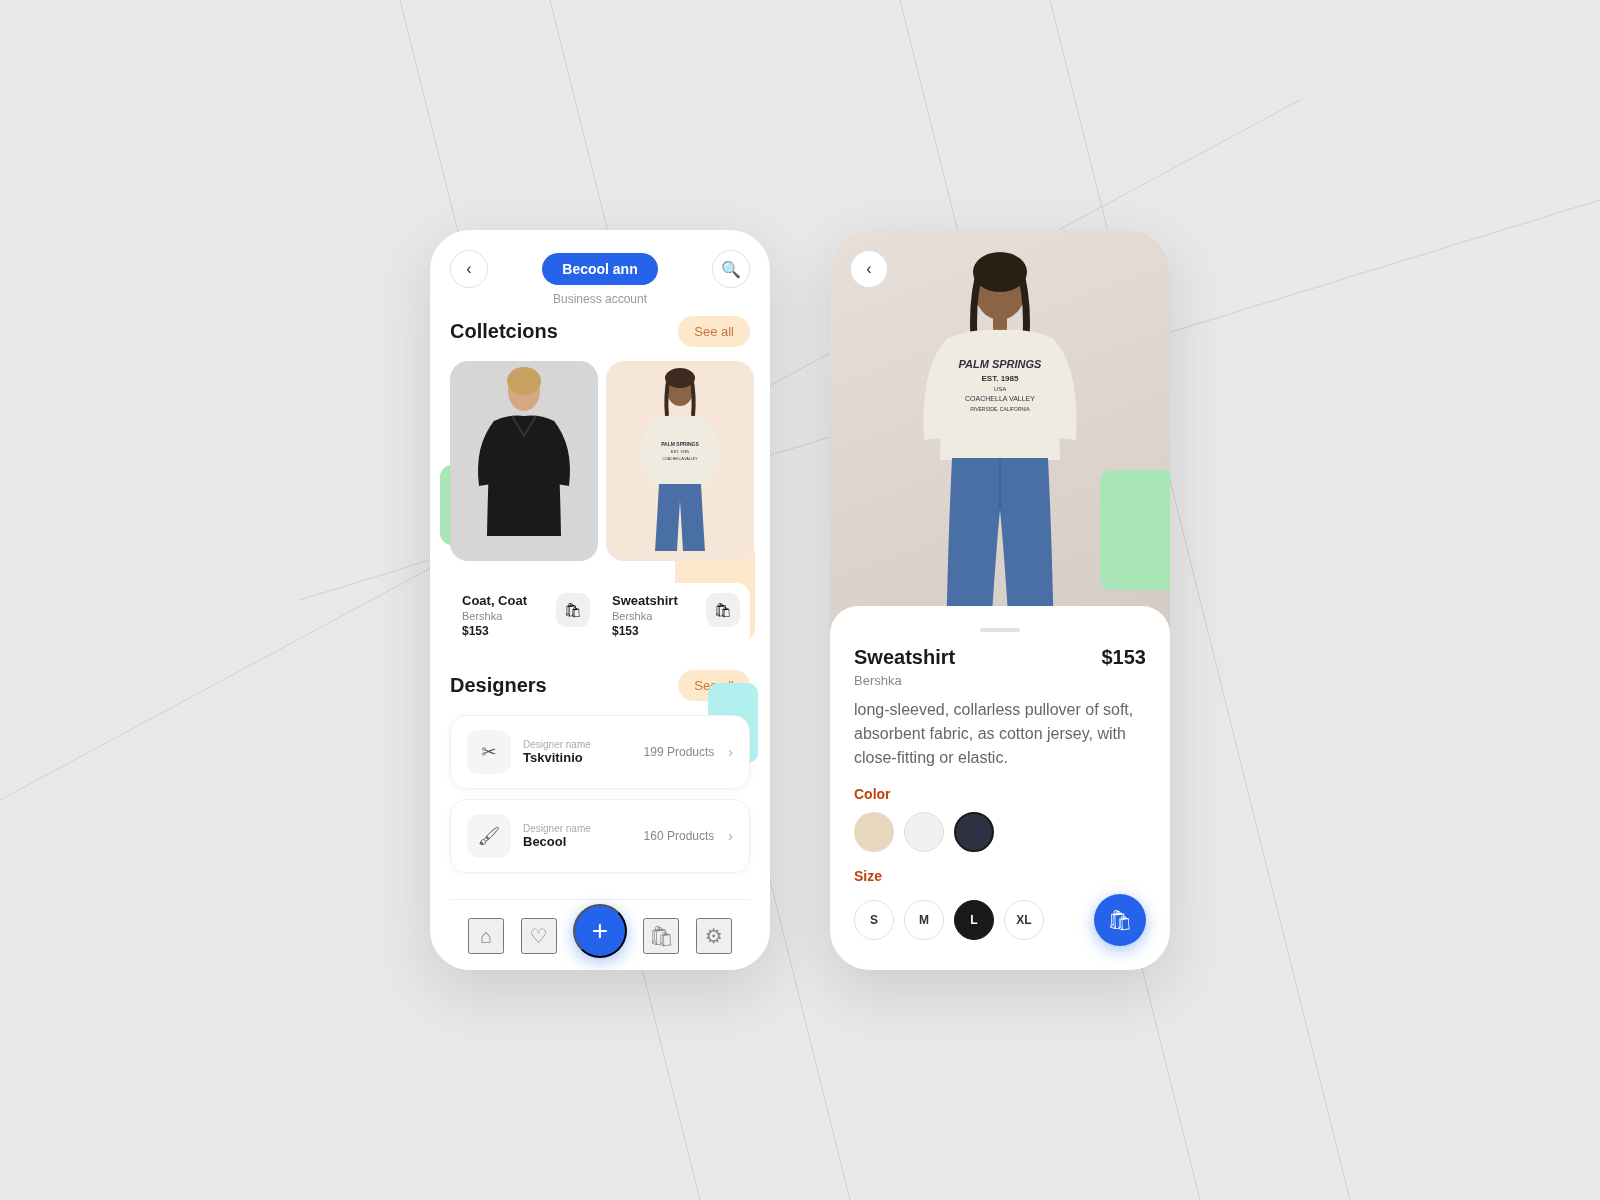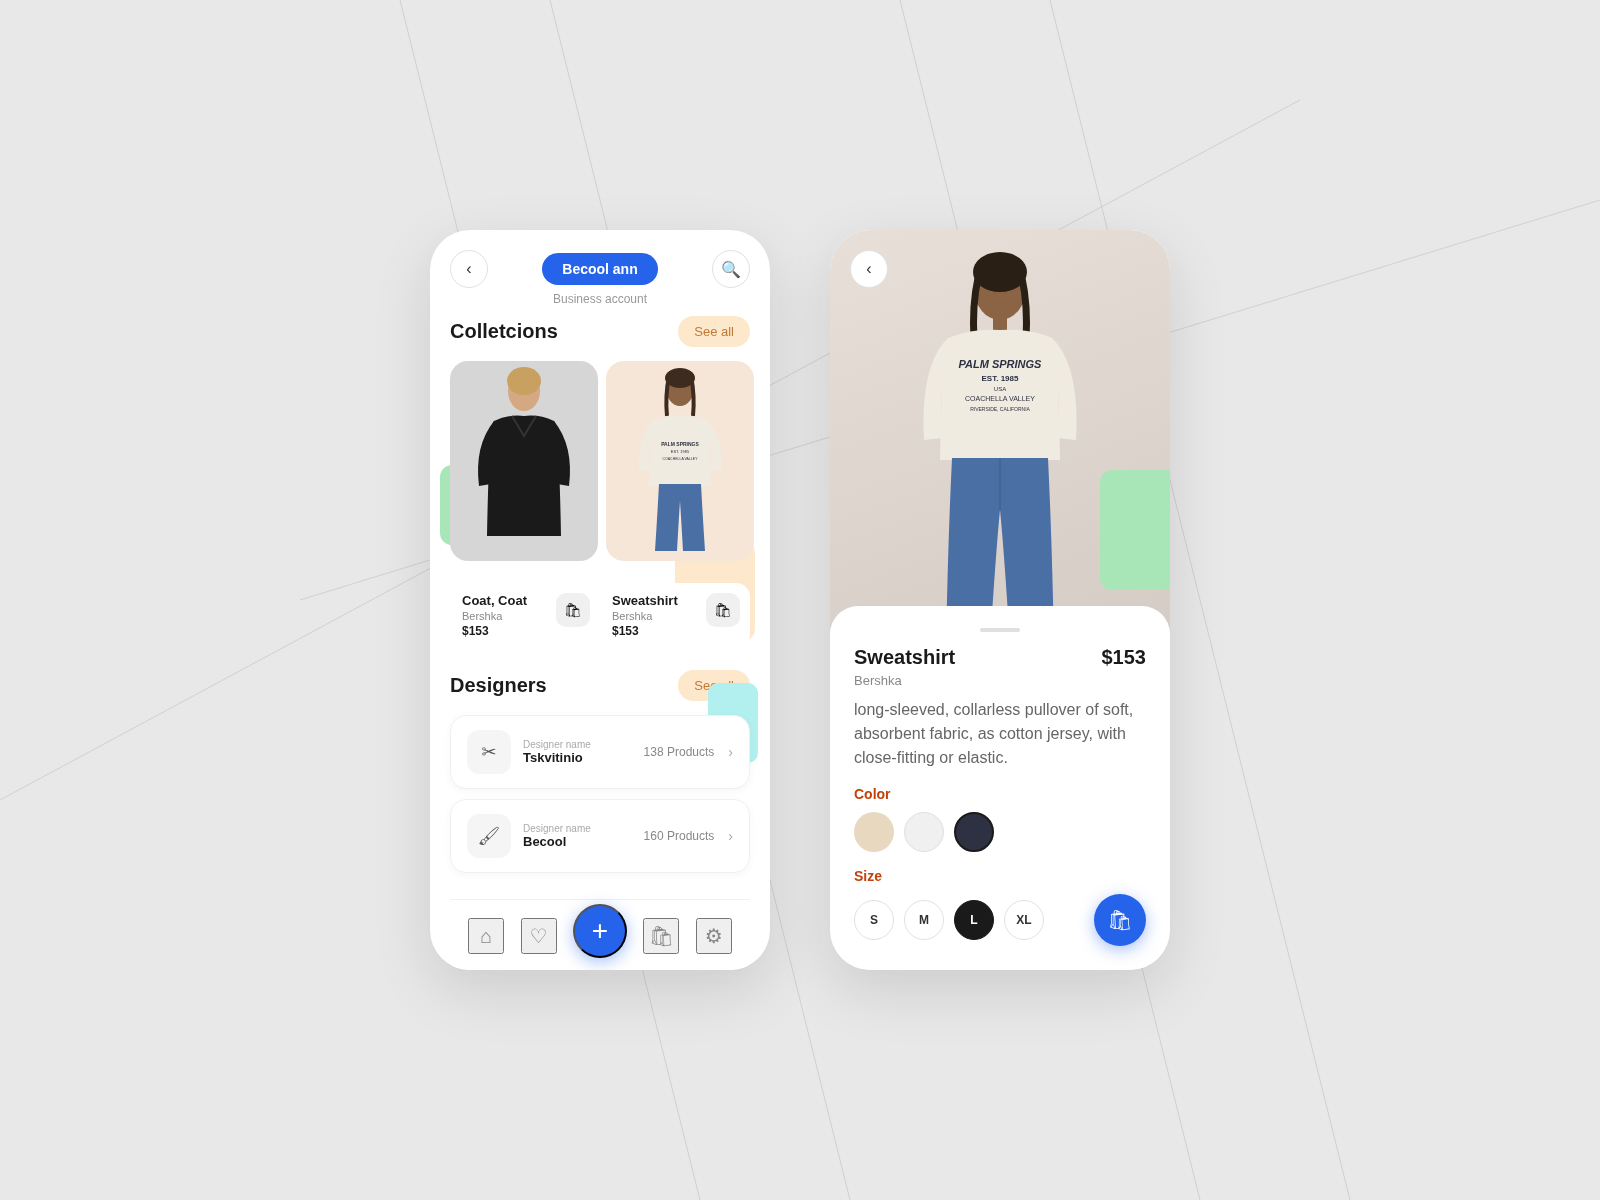--- a/index.html
+++ b/index.html
@@ -658,21 +658,21 @@
           <button class="see-all-btn">See all</button>
         </div>
 
         <div class="designer-row" style="position:relative;z-index:2;">
           <div class="designer-icon-box">✂</div>
           <div class="designer-info">
             <div class="designer-label">Designer name</div>
             <div class="designer-name">Tskvitinio</div>
           </div>
           <div class="designer-right">
-            <span class="designer-products">138 Products</span>
+            <span class="designer-products">199 Products</span>
             <span class="designer-arrow">›</span>
           </div>
         </div>
 
         <div class="designer-row" style="position:relative;z-index:2;">
           <div class="designer-icon-box">🖌</div>
           <div class="designer-info">
             <div class="designer-label">Designer name</div>
             <div class="designer-name">Becool</div>
           </div>

